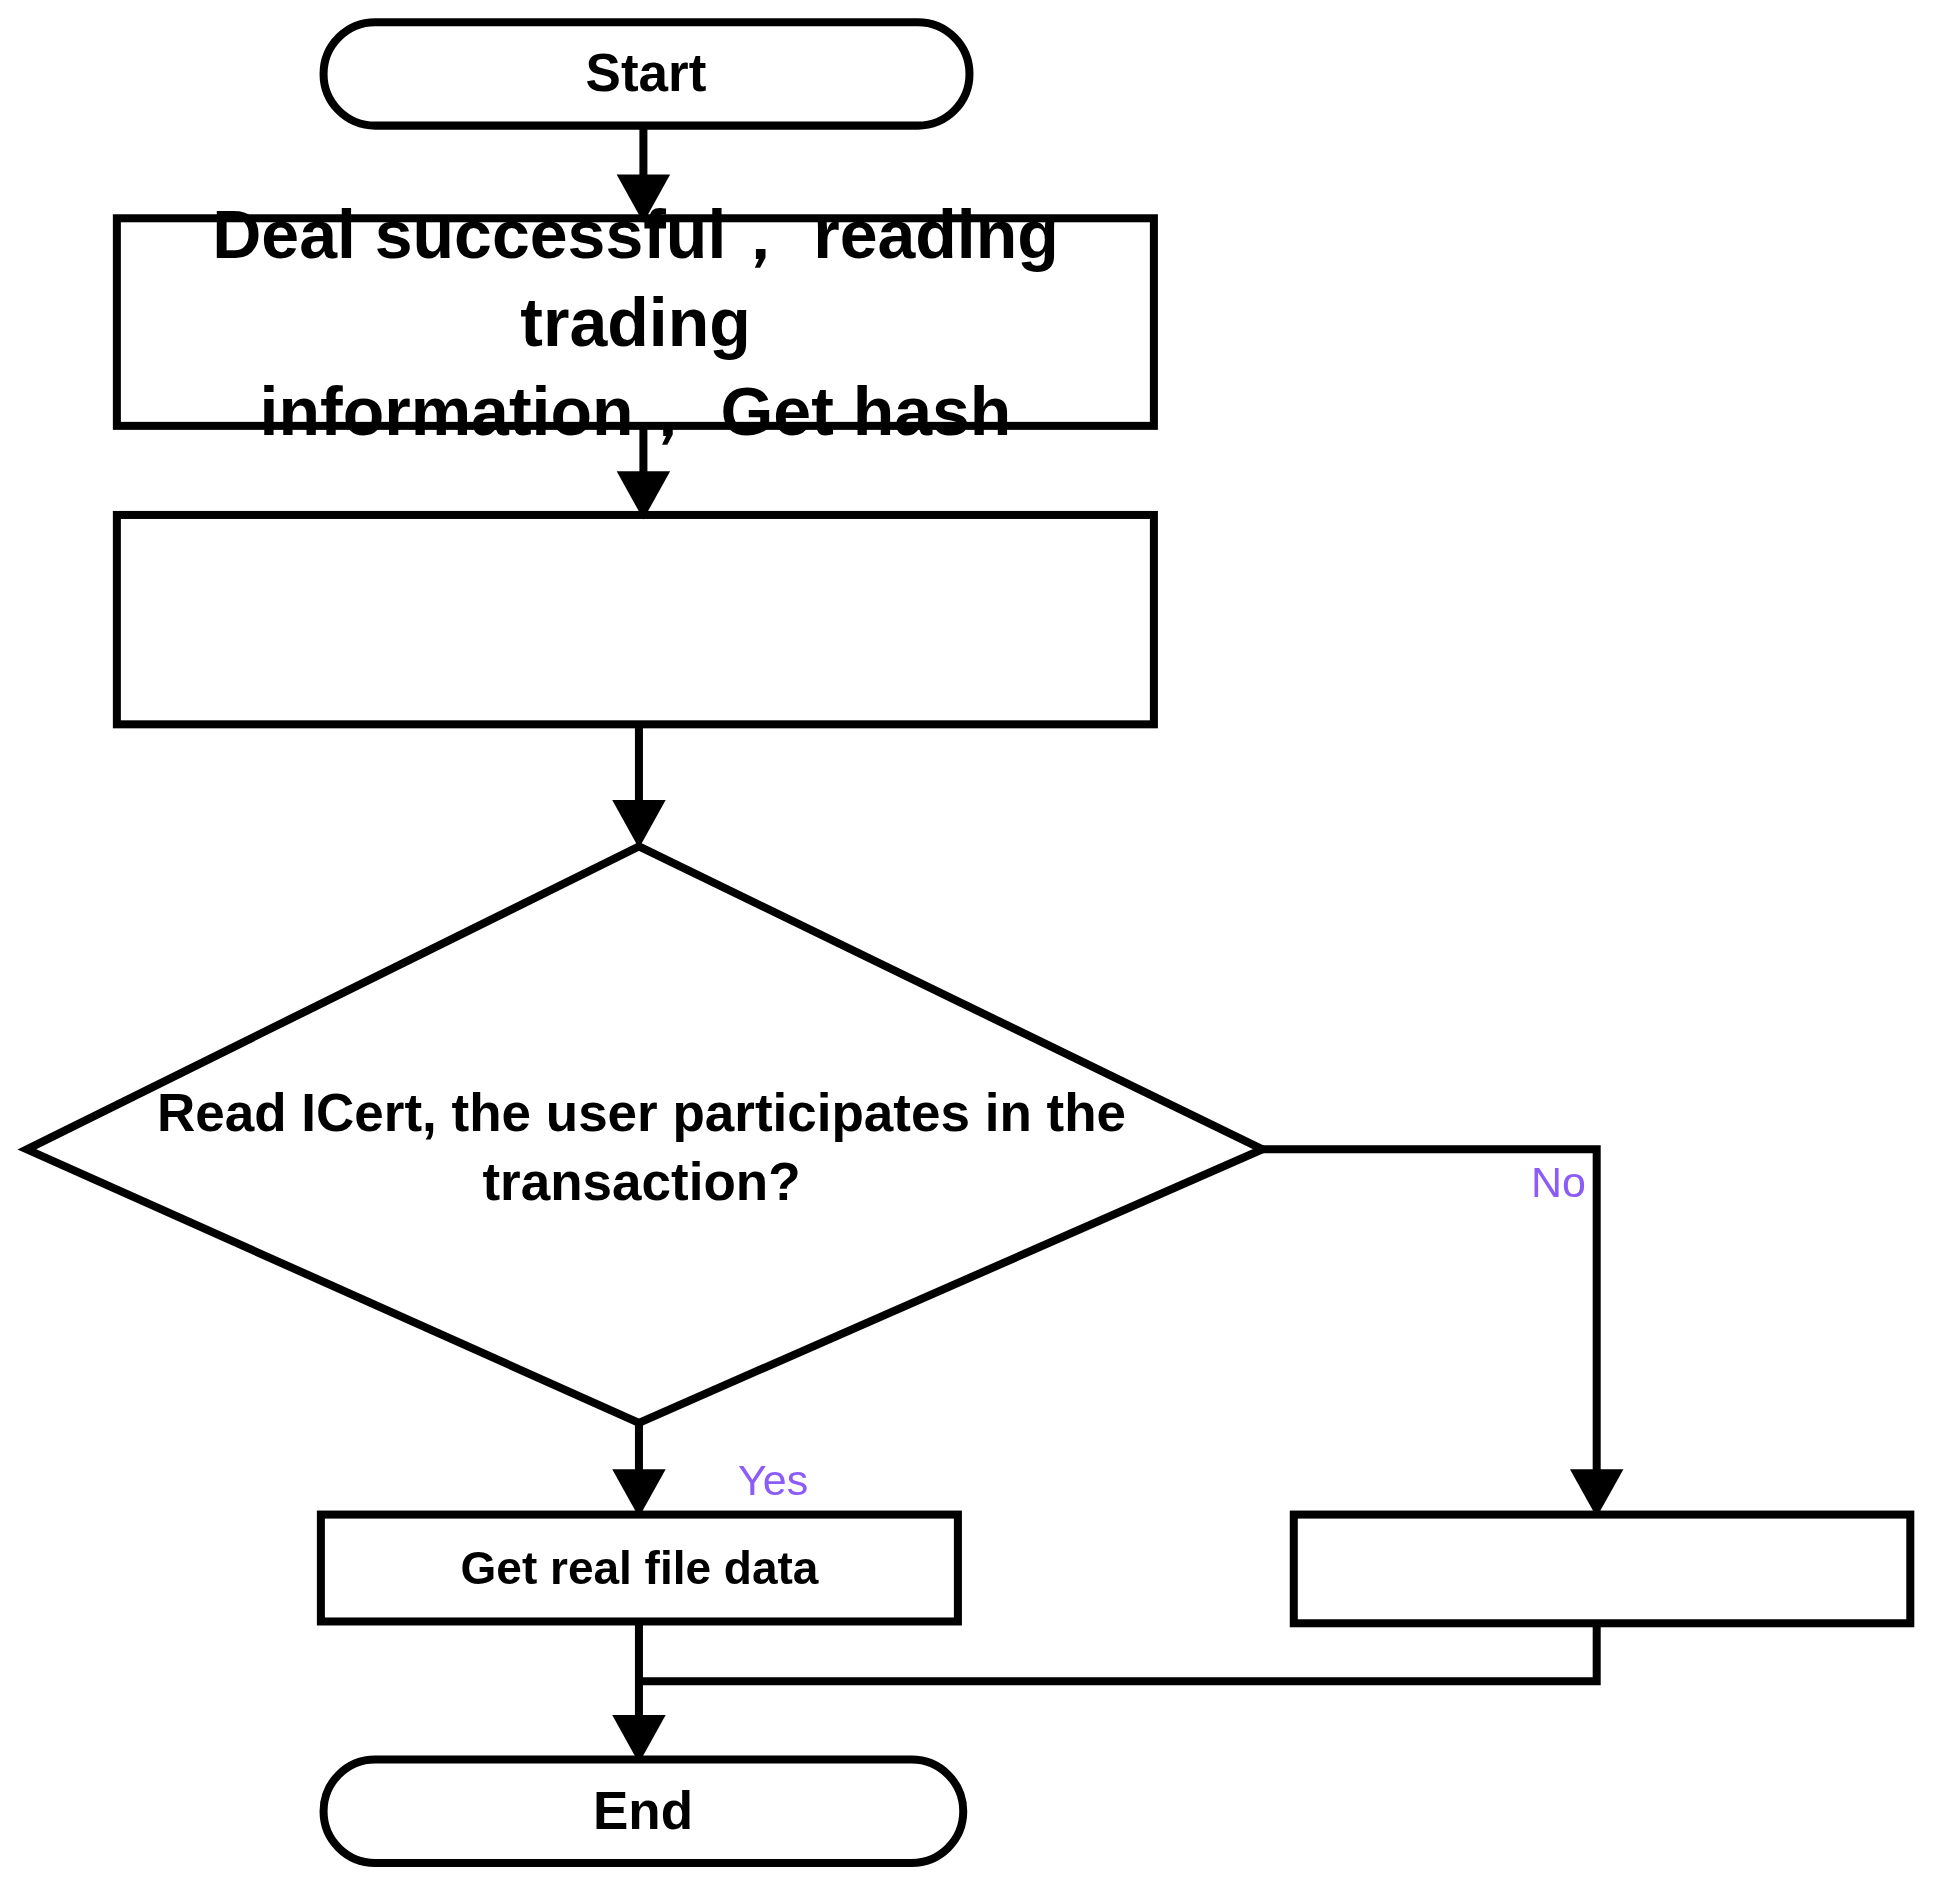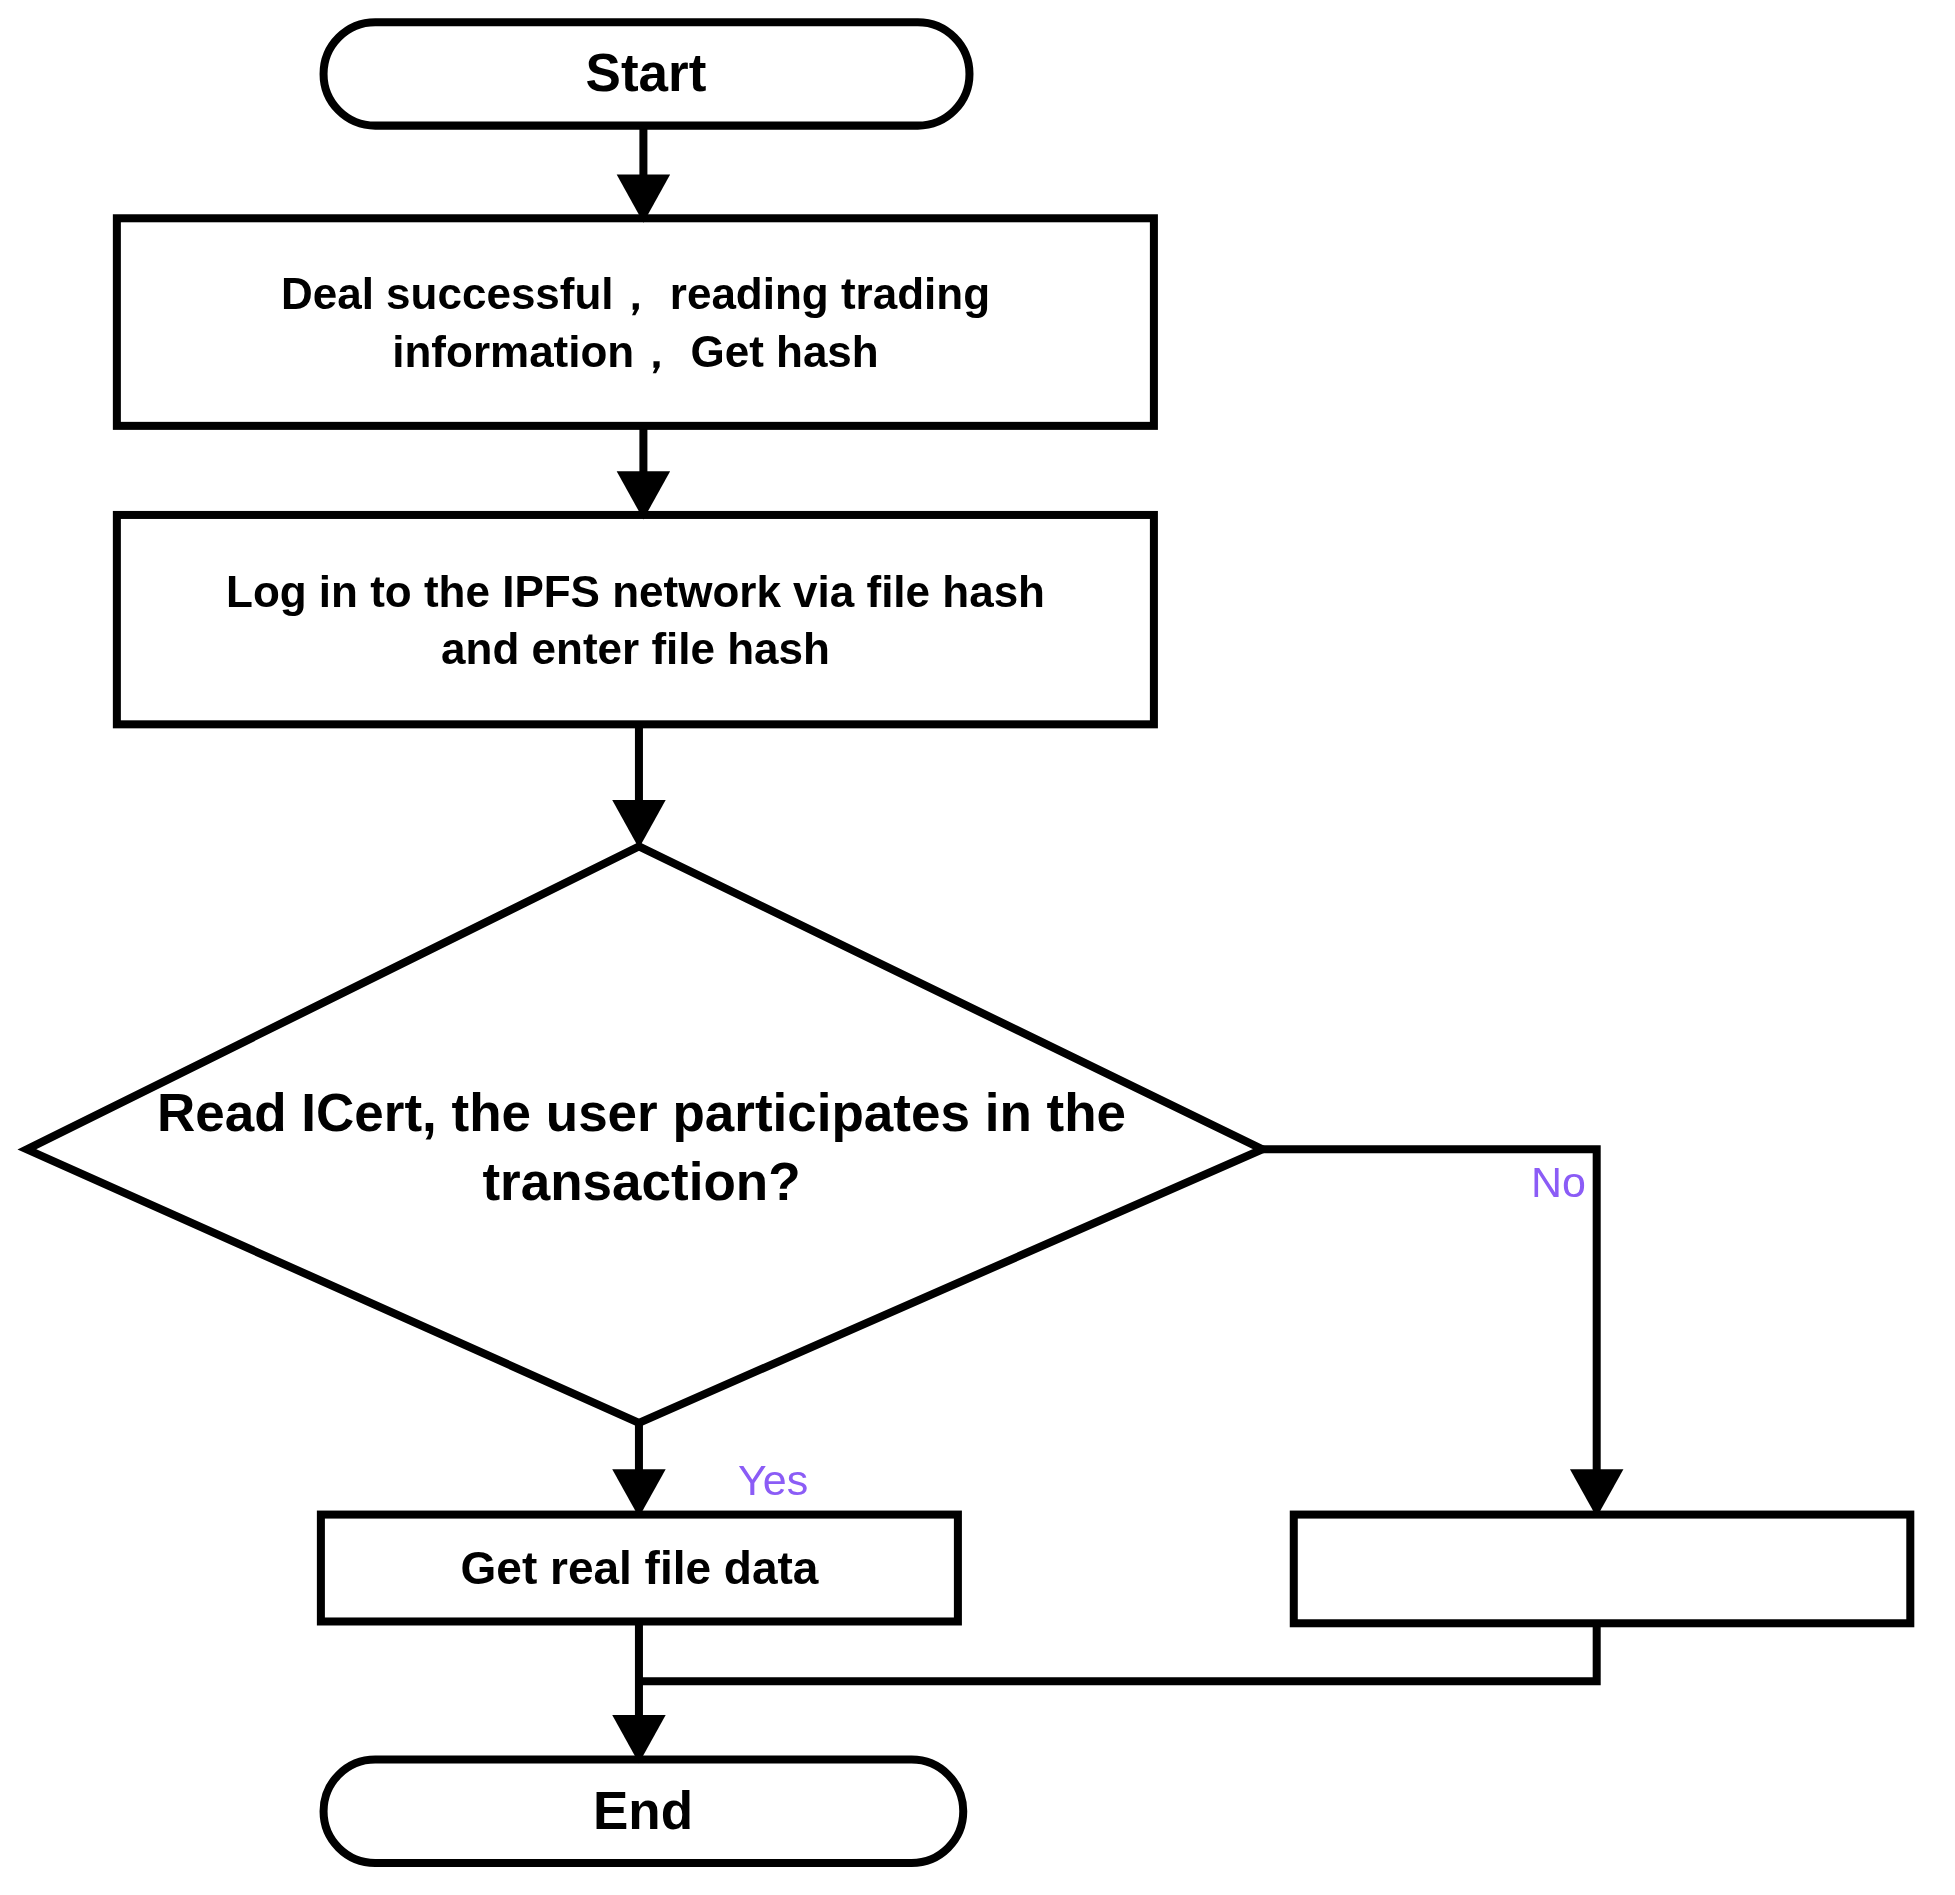--- a/index.html
+++ b/index.html
@@ -55,21 +55,21 @@
     pointer-events: none;
   }
   .edge-label {
     position: absolute;
     color: #8b5cf6;
     font-family: "Liberation Sans", sans-serif;
     font-weight: 400;
     white-space: nowrap;
   }
   .fs-start  { font-size: 53px; }
-  .fs-proc   { font-size: 44px; }
+  .fs-proc   { font-size: 68px; }
   .fs-dec    { font-size: 53px; }
   .fs-small  { font-size: 46px; }
   .fs-edge   { font-size: 43px; }
 </style>
 </head>
 <body>
 
 <div id="flowchart-root">
 
   <svg id="flow-svg" viewBox="0 0 2194 2127" xmlns="http://www.w3.org/2000/svg">
@@ -108,22 +108,20 @@
     <path class="connector" d="M 717 1820 L 717 1948"></path>
     <polygon class="arrowhead" points="717,1979 687,1925 747,1925"></polygon>
 
   </svg>
 
   <div class="node-label fs-start" style="left:323px; top:22px; width:646px; height:103px;">Start</div>
 
   <div class="node-label fs-proc" style="left:126px; top:223px; width:1019px; height:199px;">Deal successful，  reading trading
 information，  Get hash</div>
 
-  <div class="node-label fs-proc" style="left:126px; top:520px; width:1019px; height:200px;">Log in to the IPFS network via file hash
-and enter file hash</div>
 
   <div class="node-label fs-small" style="left:321px; top:1515px; width:637px; height:107px;">Get real file data</div>
 
   <div class="node-label fs-dec" style="left:98px; top:1076px; width:1087px; height:143px;">Read ICert, the user participates in the
 transaction?</div>
 
 
   <div class="node-label fs-start" style="left:323px; top:1760px; width:640px; height:103px;">End</div>
 
   <div class="edge-label fs-edge" style="left:695px; top:1456px;margin-left:43px;">Yes</div>

